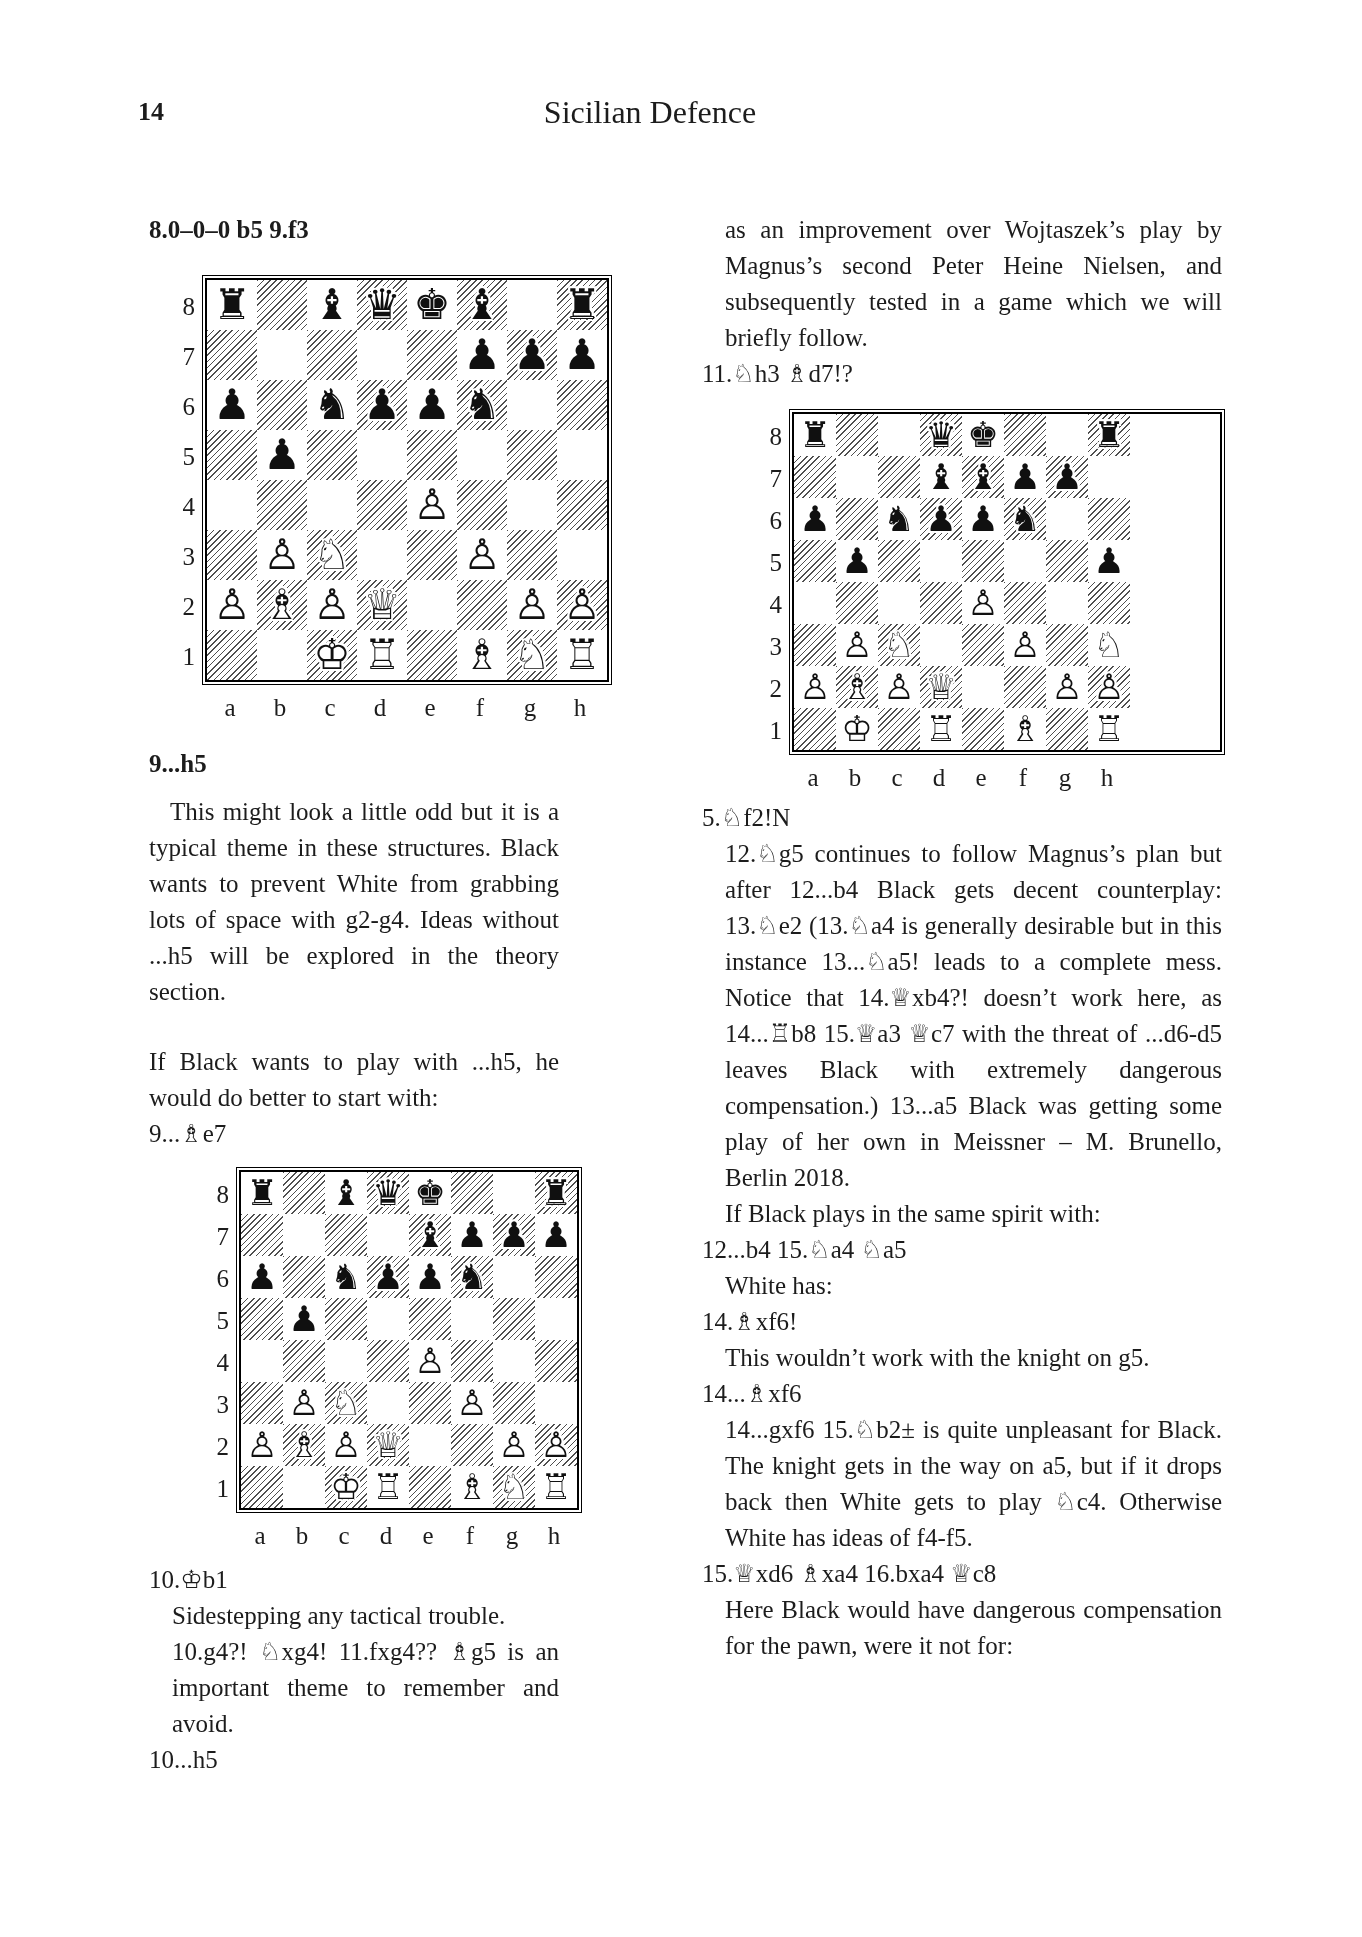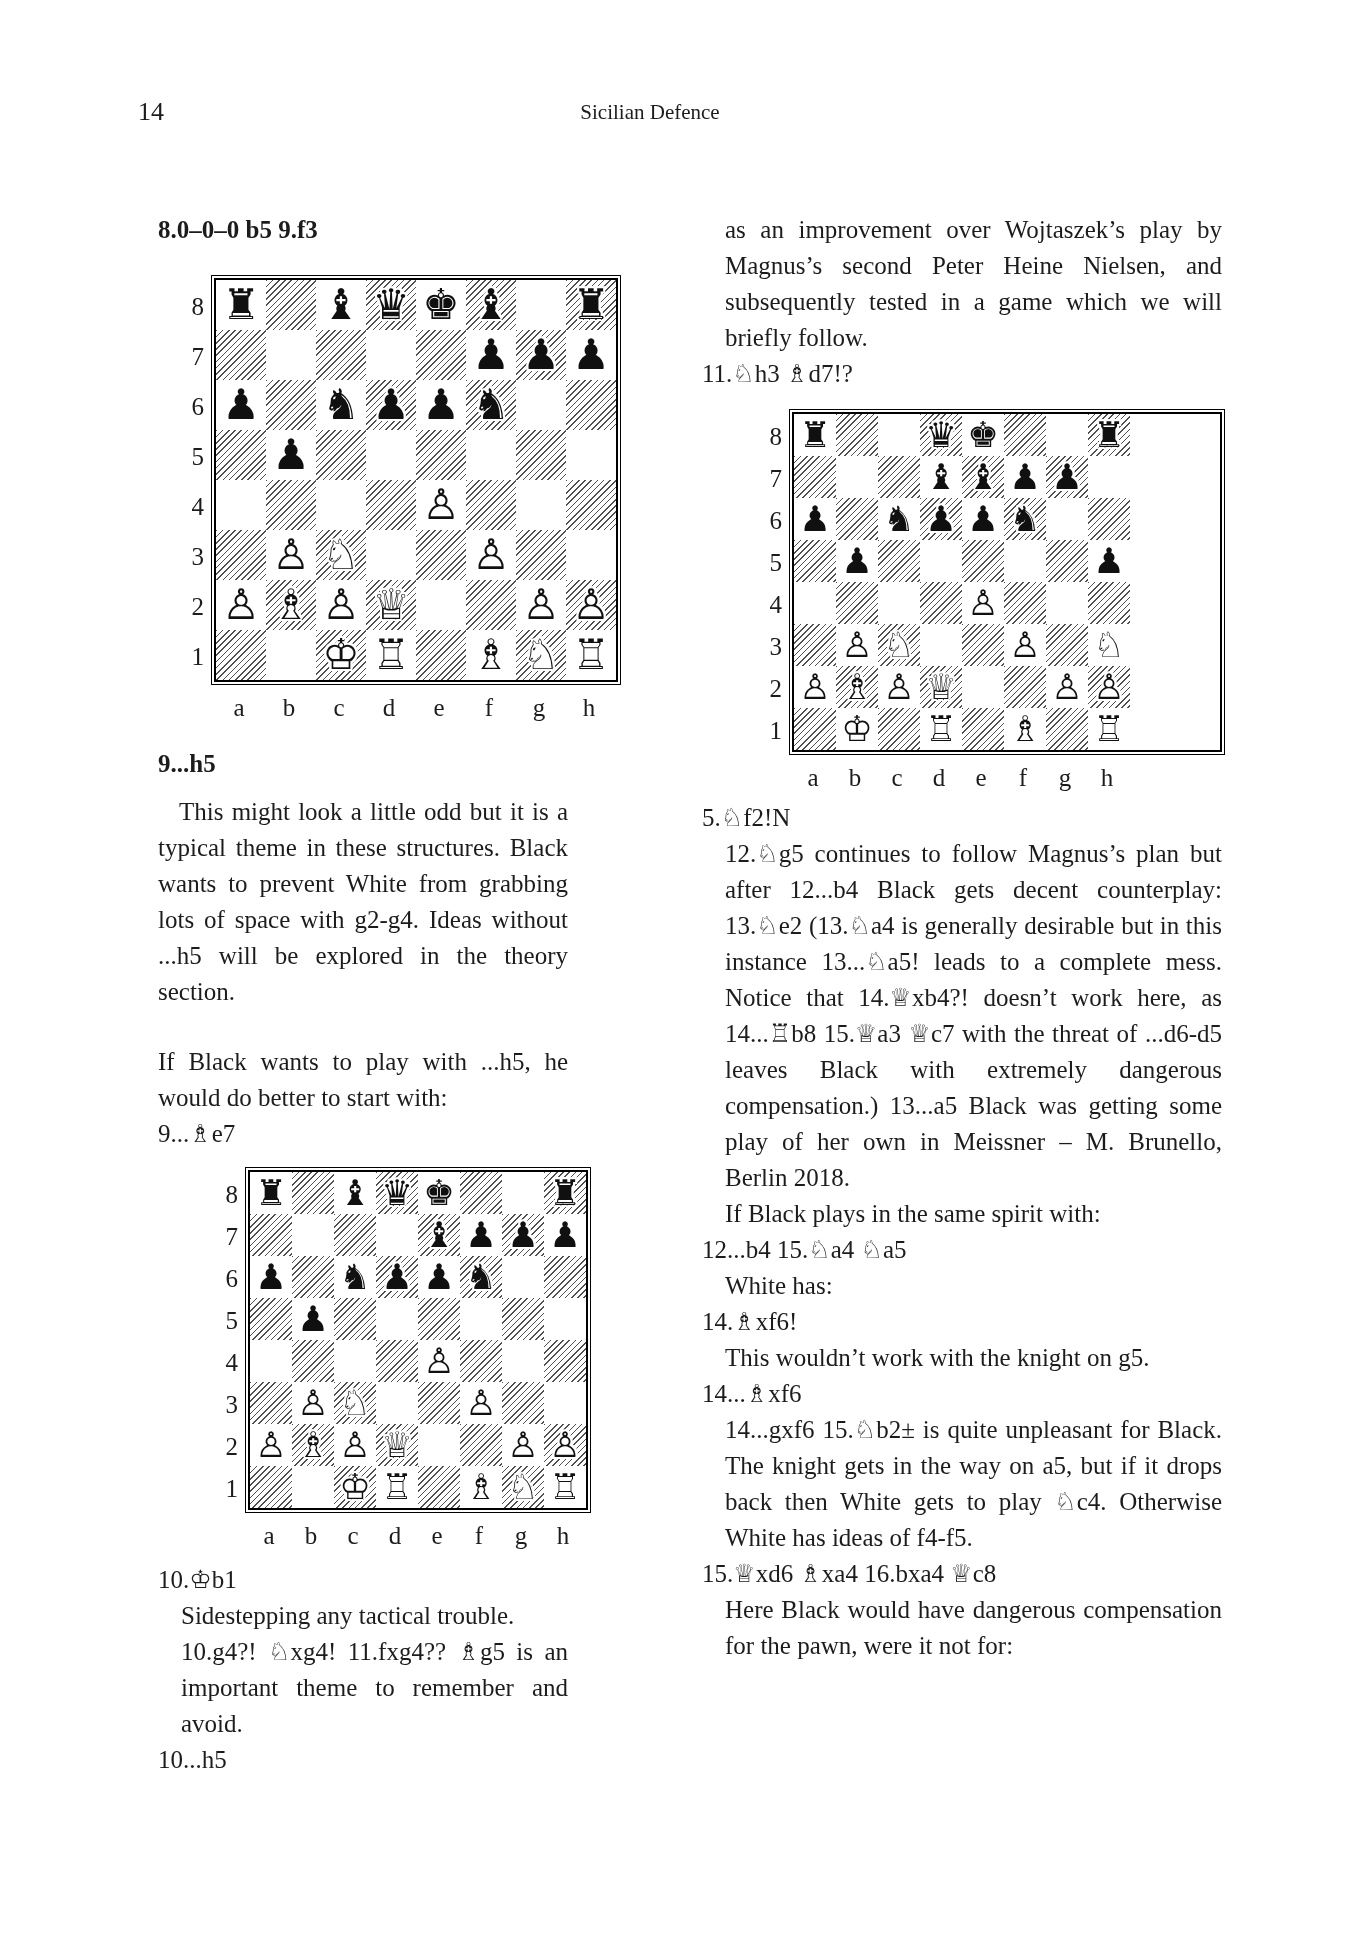--- a/index.html
+++ b/index.html
@@ -4,26 +4,26 @@
 <style>
   html,body { margin:0; padding:0; }
   body {
     width:1362px; height:1937px; position:relative;
     background:#ffffff; color:#1c1c1c;
     font-family:"Liberation Serif","DejaVu Serif","DejaVu Sans",serif;
   }
   .page { position:absolute; inset:0; }
 
   
-  .pagenum { position:absolute; left:138px; top:96px; font-size:26px; line-height:32px; }
-  .running-title { position:absolute; left:0; top:96px; width:1300px; text-align:center; font-size:21px; line-height:32px; }
+  .pagenum { position:absolute; left:138px; top:96px; font-size:26px; line-height:32px;font-weight:bold; }
+  .running-title { position:absolute; left:0; top:96px; width:1300px; text-align:center; font-size:32px; line-height:32px; }
 
   
   .col { position:absolute; top:212px; font-size:25px; line-height:36px; text-align:justify; }
-  .col-left  { left:158px; width:410px; }
+  .col-left  { left:149px; width:410px; }
   .col-right { left:702px; width:520px; }
 
   .move { text-align:left; }
   .move.bold { font-weight:bold; }
   .para.block { margin-left:23px; }
   .para.indent { text-indent:21px;margin-top:12px; }
   .gap { height:34px; }
 
   
   .diagram { display:grid; grid-template-columns:34px auto; }

